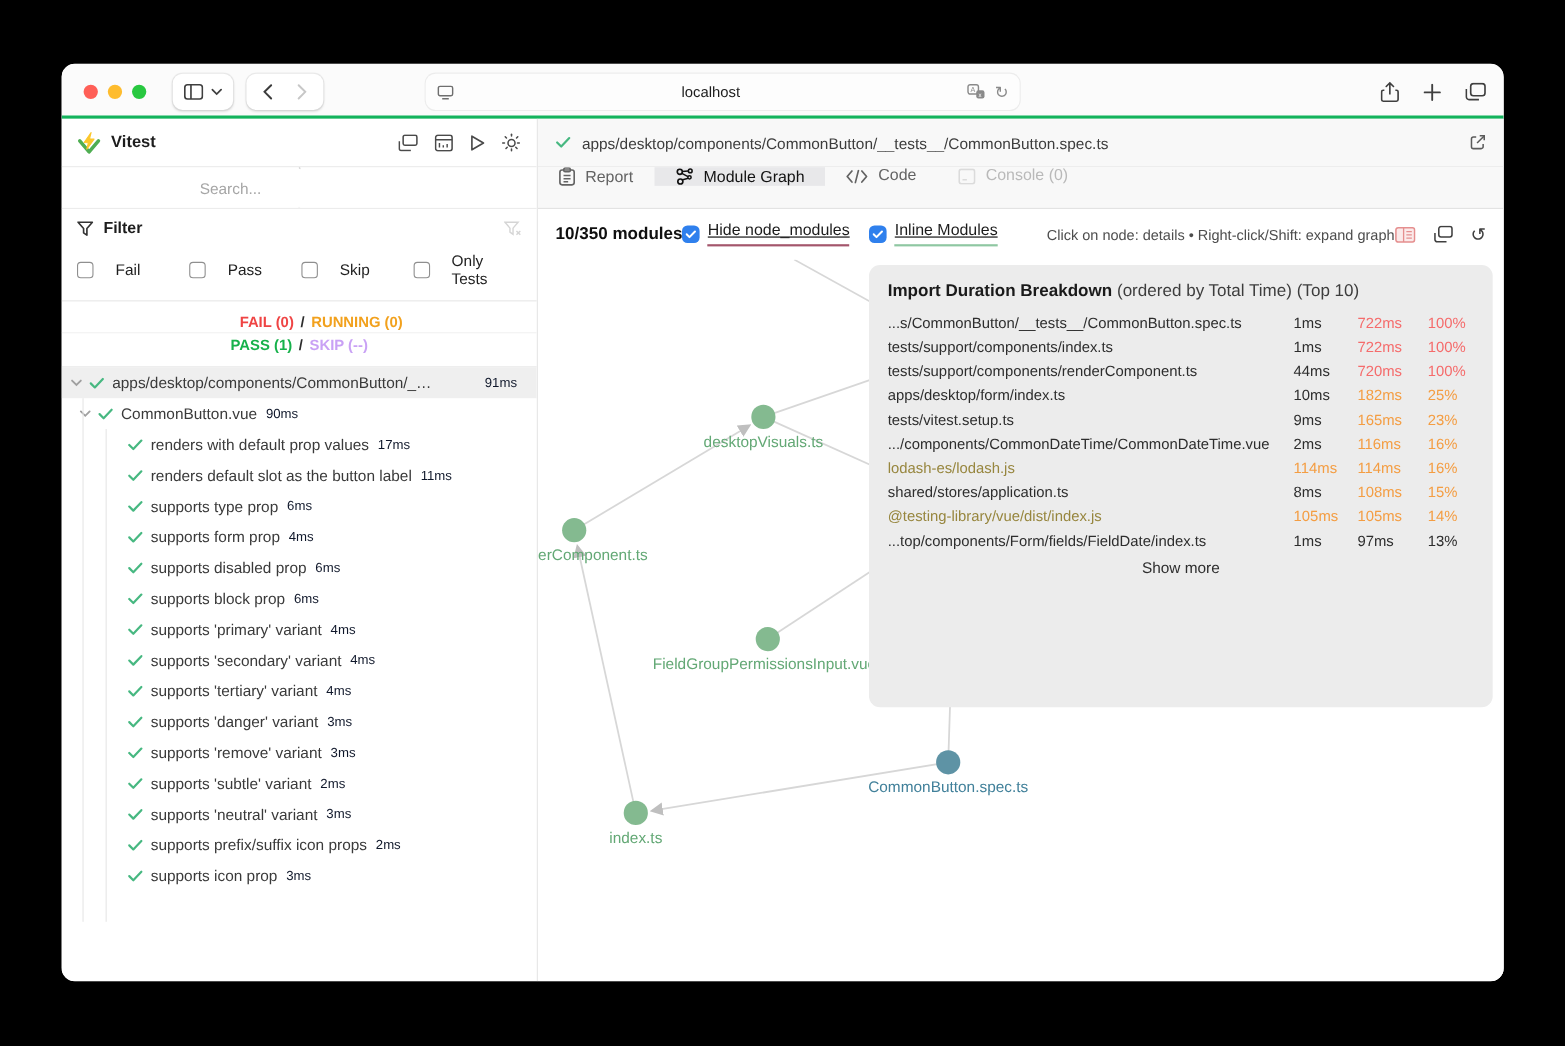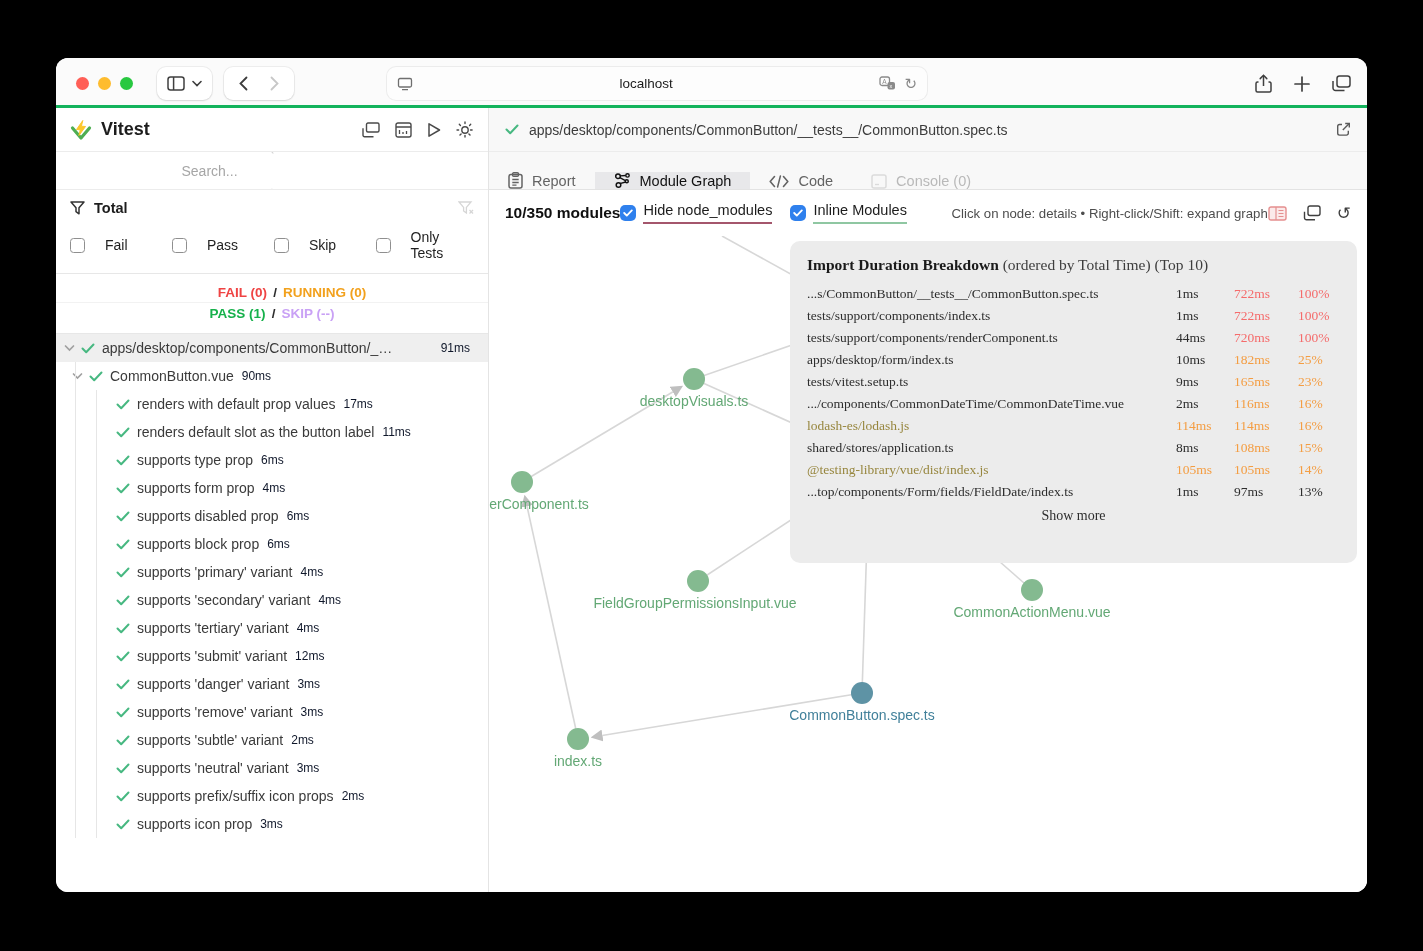--- a/index.html
+++ b/index.html
@@ -23,21 +23,21 @@
   .glyph { color:#4c4c4c; }
   .dim { opacity:.35; }
 
   
   .content { position:absolute; top:50px; left:0; right:0; bottom:0; display:flex; }
   .sidebar { width:433px; border-right:1px solid #e4e4e4; background:#fff; position:relative; overflow:hidden; }
   .main { flex:1; position:relative; background:#fff; overflow:hidden; }
 
   
   .sb-header { height:44px; display:flex; align-items:center; padding:0 14px 0 14px; border-bottom:1px solid #ececec; }
-  .sb-title { font-size:18px; color:#1d1d1d; margin-left:9px; font-weight:bold; }
+  .sb-title { font-size:15px; color:#1d1d1d; margin-left:9px; font-weight:bold; }
   .sb-actions { margin-left:auto; display:flex; gap:15px; align-items:center; }
   .sb-search { height:38px; display:flex; align-items:center; padding:0 14px; border-bottom:1px solid #ececec; gap:9px;flex-direction:column; }
   .sb-search input { border:none; outline:none; flex:1; font-size:14px; color:#333; font-family:"Liberation Sans",sans-serif; background:transparent; }
   .sb-search input::placeholder { color:#a6a6a6; }
   .filter-block { padding:10px 14px 12px; border-bottom:1px solid #e7e7e7; }
   .filter-head { display:flex; align-items:center; gap:9px; }
   .filter-title { font-size:14.5px; font-weight:bold; color:#1d1d1d; flex:1; }
   .filter-opts { display:flex; margin-top:13px; }
   .filter-opt { display:flex; align-items:center; gap:20px; width:104px; }
   .filter-opt:last-child { width:auto; }
@@ -57,38 +57,38 @@
   .tree-row.root .time { margin-left:auto; margin-right:18px; }
   .tree-row.suite { padding-left:16px; }
   .tree-row.test { padding-left:60px; }
   .tree-row .lbl { margin-left:7px; }
   .tree-row .chev { margin-right:6px; display:flex; }
   .guide { position:absolute; width:1px; background:#e6e6e6; }
 
   
   .file-header { height:44px; background:#f8f8f8; border-bottom:1px solid #ececec; display:flex; align-items:center; padding:0 16px; gap:10px; }
   .file-header .path { font-size:14px; color:#3c3c3c; flex:1; white-space:nowrap; overflow:hidden; }
-  .tabbar { height:38px; background:#f8f8f8; border-bottom:1px solid #e3e3e3; display:flex; align-items:flex-end; }
+  .tabbar { height:38px; background:#f8f8f8; border-bottom:1px solid #e3e3e3; display:flex; align-items:flex-start; }
   .tab { display:flex; align-items:center; gap:9px; padding:0 19px; font-size:14.5px; color:#636363; }
   .tab.active { background:#e8e8ea; color:#111; }
   .tab.disabled { color:#b9b9b9; }
   .tab.disabled svg { opacity:.45; }
   .graph-toolbar { height:46px; display:flex; align-items:center; padding:0 16px; background:#fff; }
   .gt-count { font-size:15.5px; font-weight:bold; color:#101010; }
-  .gt-check { display:flex; align-items:center; gap:7px; }
+  .gt-check { display:flex; align-items:center; gap:7px;text-decoration:underline; }
   .gt-check .bluebox { width:16px; height:16px; border-radius:5px; background:#2f80ed; display:flex; align-items:center; justify-content:center; }
   .gt-check .txt { font-size:14.5px; color:#1c1c1c; padding-bottom:4px; border-bottom:2px solid transparent; }
   .gt-hint { margin-left:auto; font-size:13.2px; color:#4d4d4d; }
   .gt-icons { display:flex; align-items:center; gap:16px; }
 
   .graph { position:absolute; left:0; top:128px; right:0; bottom:0; overflow:hidden; background:#fff; }
   .graph svg.net { position:absolute; left:0; top:0; }
 
   
-  .panel { position:absolute; left:301px; top:5px; width:567px; height:322px; background:#ececec; border-radius:10px; padding:15px 17px 10px;font-family:Liberation Serif, serif; }
+  .panel { position:absolute; left:301px; top:5px; width:567px; height:402px; background:#ececec; border-radius:10px; padding:15px 17px 10px; }
   .panel-title { font-size:15.5px; color:#3d3d3d; }
   .panel-title b { color:#1a1a1a; }
   .ptable { margin-top:9px; width:100%; }
   .prow { display:flex; line-height:22px; font-size:13.5px; color:#2d2d2d; }
   .prow .c-mod { flex:1; white-space:nowrap; overflow:hidden; }
   .prow .c-self { width:58px; white-space:nowrap; }
   .prow .c-total { width:64px; white-space:nowrap; }
   .prow .c-pct { width:42px; white-space:nowrap; }
   .prow.head { font-weight:bold; color:#111; }
   .prow.head .c-mod { text-align:center; }
@@ -215,21 +215,21 @@
               <line x1="11.5" y1="9" x2="15" y2="12.5" stroke="#888" stroke-width="1.3"></line>
               <line x1="15" y1="9" x2="11.5" y2="12.5" stroke="#888" stroke-width="1.3"></line>
             </svg>
         </div>
 
         <div class="filter-block">
           <div class="filter-head">
             <svg width="15" height="14" viewBox="0 0 15 14">
                 <path d="M1 1 h13 l-5 5.8 v6 l-3 -2.1 v-3.9 Z" fill="none" stroke="#333" stroke-width="1.5" stroke-linejoin="round"></path>
               </svg>
-            <span class="filter-title">Total</span>
+            <span class="filter-title">Filter</span>
             <svg class="dim" width="16" height="14" viewBox="0 0 16 14">
                 <path d="M1 1 h12 l-4.6 5.4 v5.6 l-2.8 -2 v-3.6 Z" fill="none" stroke="#888" stroke-width="1.3"></path>
                 <line x1="11.5" y1="9" x2="15" y2="12.5" stroke="#888" stroke-width="1.3"></line>
                 <line x1="15" y1="9" x2="11.5" y2="12.5" stroke="#888" stroke-width="1.3"></line>
               </svg>
           </div>
           <div class="filter-opts" id="filter-options">
               <div class="filter-opt">
                 <span class="cbx"></span>
                 <span class="lbl">Fail</span>
@@ -343,27 +343,20 @@
                 </svg>
                 <span class="lbl">supports 'secondary' variant</span>
                 <span class="time">4ms</span>
               </div>
               <div class="tree-row test">
                 <svg width="14" height="11" viewBox="0 0 14 11">
                   <polyline points="1.5,5.5 5.2,9.2 12.5,1.5" fill="none" stroke="#47b881" stroke-width="2" stroke-linecap="round" stroke-linejoin="round"></polyline>
                 </svg>
                 <span class="lbl">supports 'tertiary' variant</span>
                 <span class="time">4ms</span>
-              </div>
-              <div class="tree-row test">
-                <svg width="14" height="11" viewBox="0 0 14 11">
-                  <polyline points="1.5,5.5 5.2,9.2 12.5,1.5" fill="none" stroke="#47b881" stroke-width="2" stroke-linecap="round" stroke-linejoin="round"></polyline>
-                </svg>
-                <span class="lbl">supports 'submit' variant</span>
-                <span class="time">12ms</span>
               </div>
               <div class="tree-row test">
                 <svg width="14" height="11" viewBox="0 0 14 11">
                   <polyline points="1.5,5.5 5.2,9.2 12.5,1.5" fill="none" stroke="#47b881" stroke-width="2" stroke-linecap="round" stroke-linejoin="round"></polyline>
                 </svg>
                 <span class="lbl">supports 'danger' variant</span>
                 <span class="time">3ms</span>
               </div>
               <div class="tree-row test">
                 <svg width="14" height="11" viewBox="0 0 14 11">

